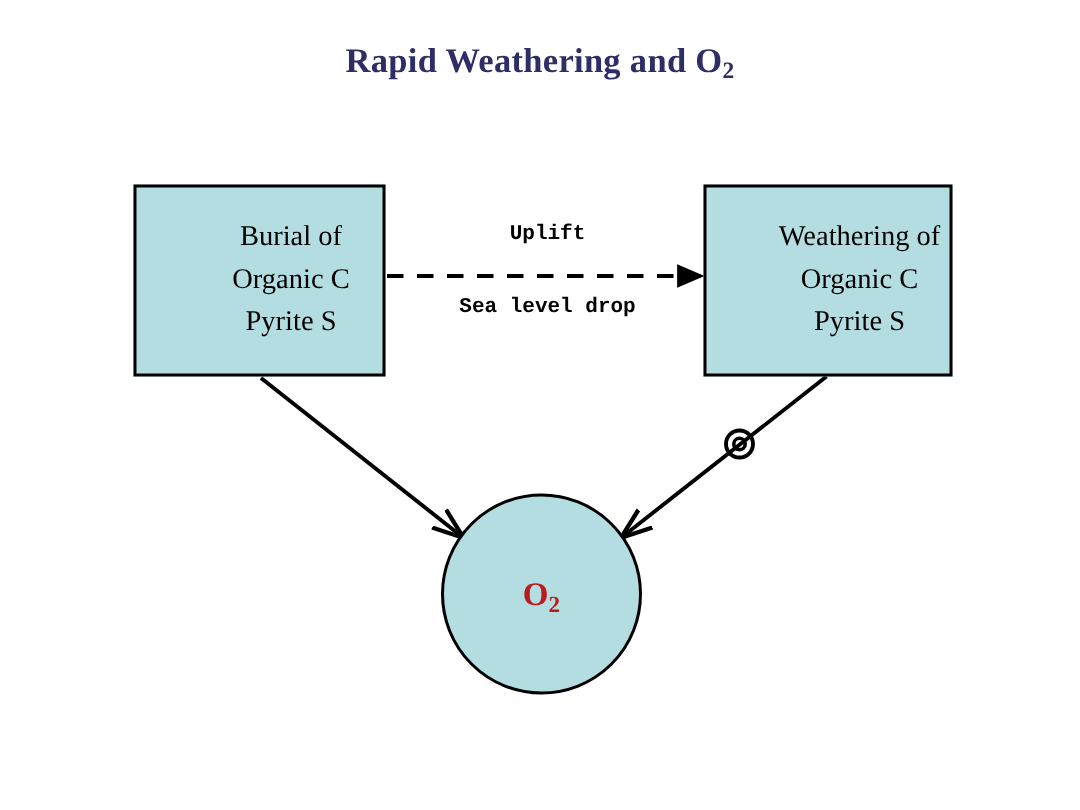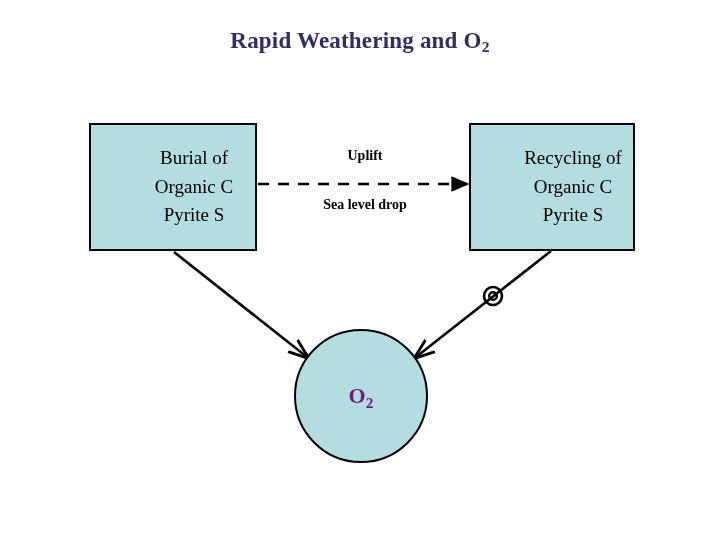--- a/index.html
+++ b/index.html
@@ -83,32 +83,32 @@
     box-sizing: border-box;
     background: #b3dde0;
     border: 2.5px solid #000000;
     border-radius: 50%;
     display: flex;
     align-items: center;
     justify-content: center;
     font-family: "Liberation Serif", "DejaVu Serif", serif;
     font-weight: bold;
     font-size: 22px;
-    color: #701a75;
+    color: #b91c1c;
   }
   .node-circle sub {
     font-size: 0.7em;
     vertical-align: baseline;
     position: relative;
     top: 0.3em;
   }
 
   .edge-label {
     position: absolute;
-    font-family: Liberation Serif, serif;
+    font-family: Liberation Mono, monospace;
     font-weight: bold;
     font-size: 14px;
     color: #000000;
     white-space: nowrap;
     text-align: center;
   }
 
   #label-uplift {
     left: 260px;
     top: 148px;
@@ -150,21 +150,21 @@
   </g>
 </svg>
 
 <div class="node-box" id="box-burial">
   <span>Burial of</span>
   <span>Organic C</span>
   <span>Pyrite S</span>
 </div>
 
 <div class="node-box" id="box-weathering">
-  <span>Recycling of</span>
+  <span>Weathering of</span>
   <span>Organic C</span>
   <span>Pyrite S</span>
 </div>
 
 <div class="node-circle">
   <span><span>O</span><sub>2</sub></span>
 </div>
 
 <div class="edge-label" id="label-uplift">Uplift</div>
 

